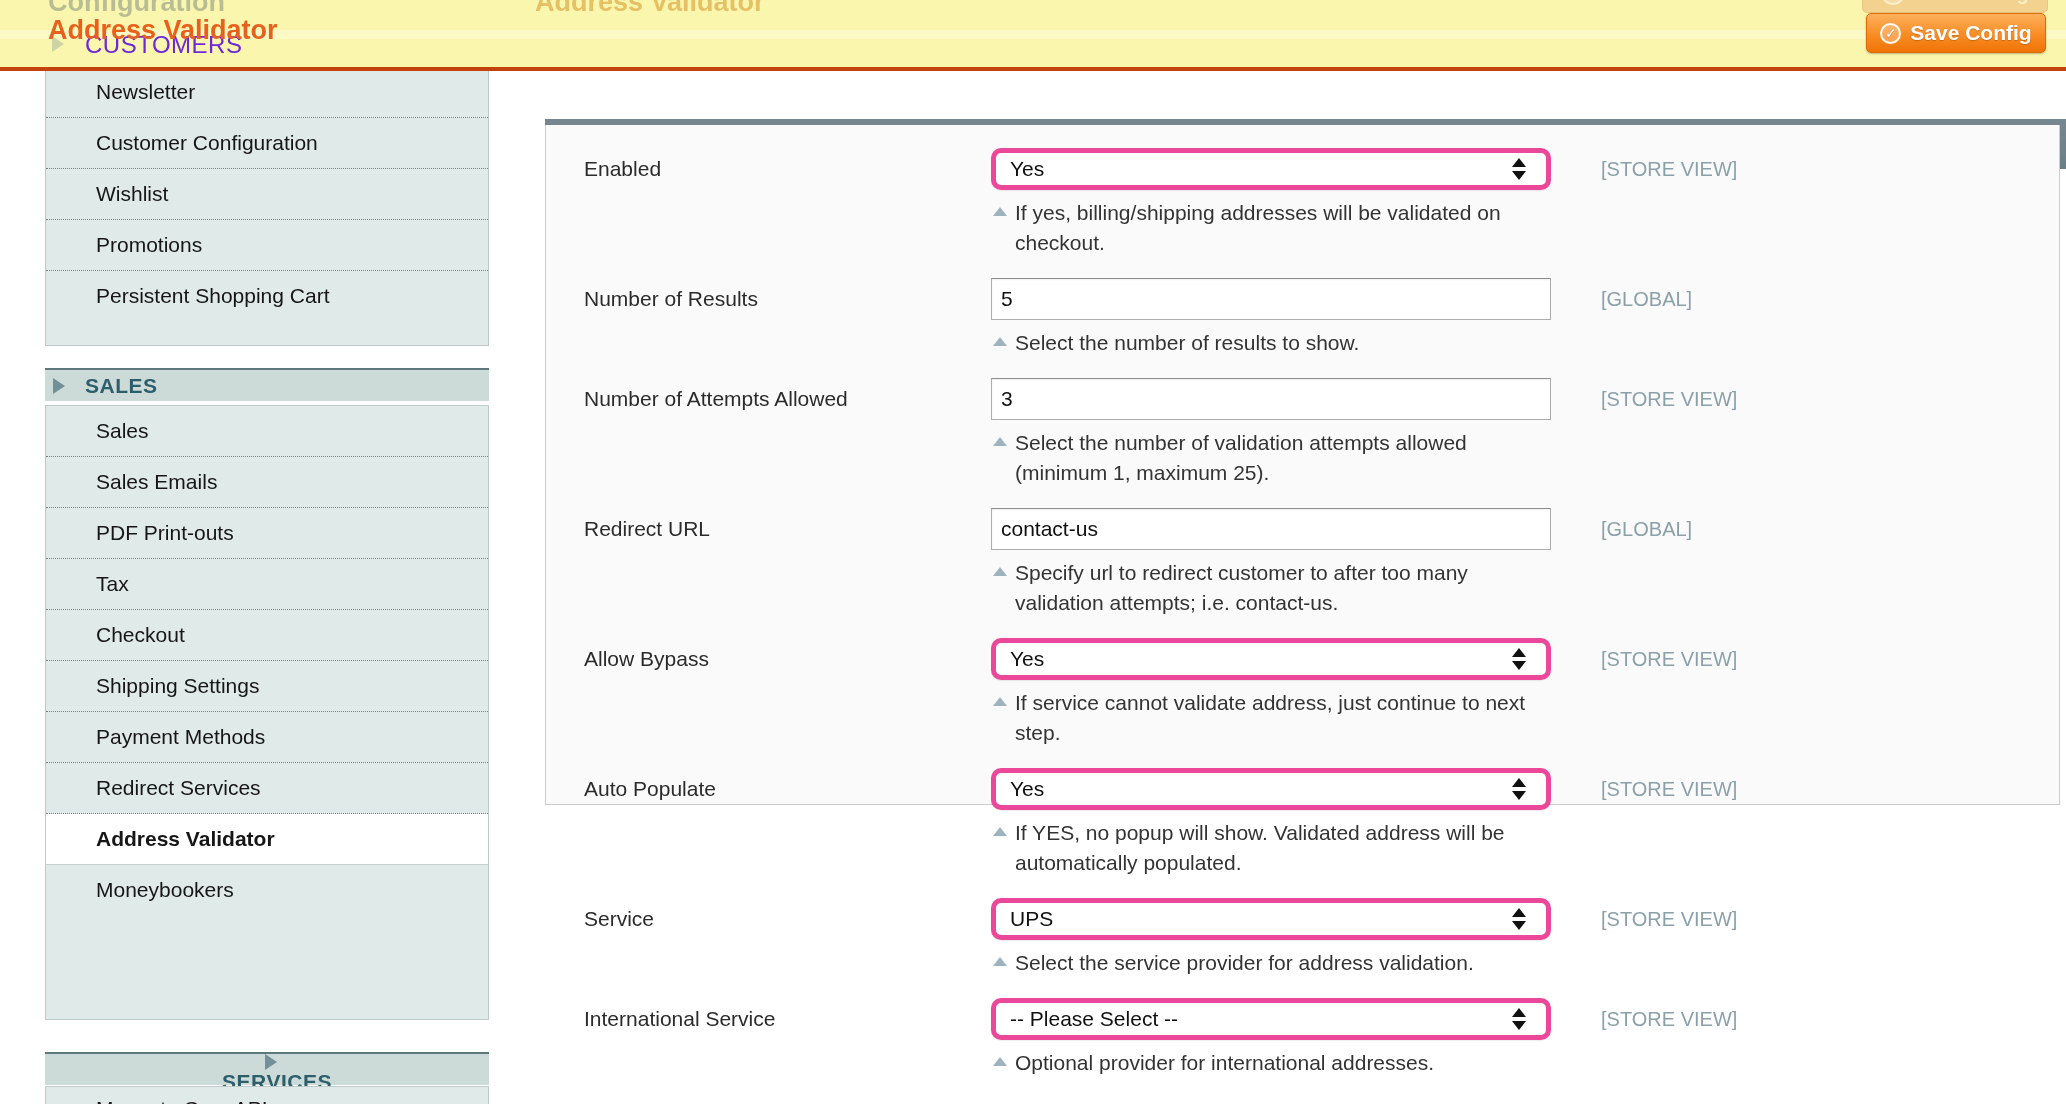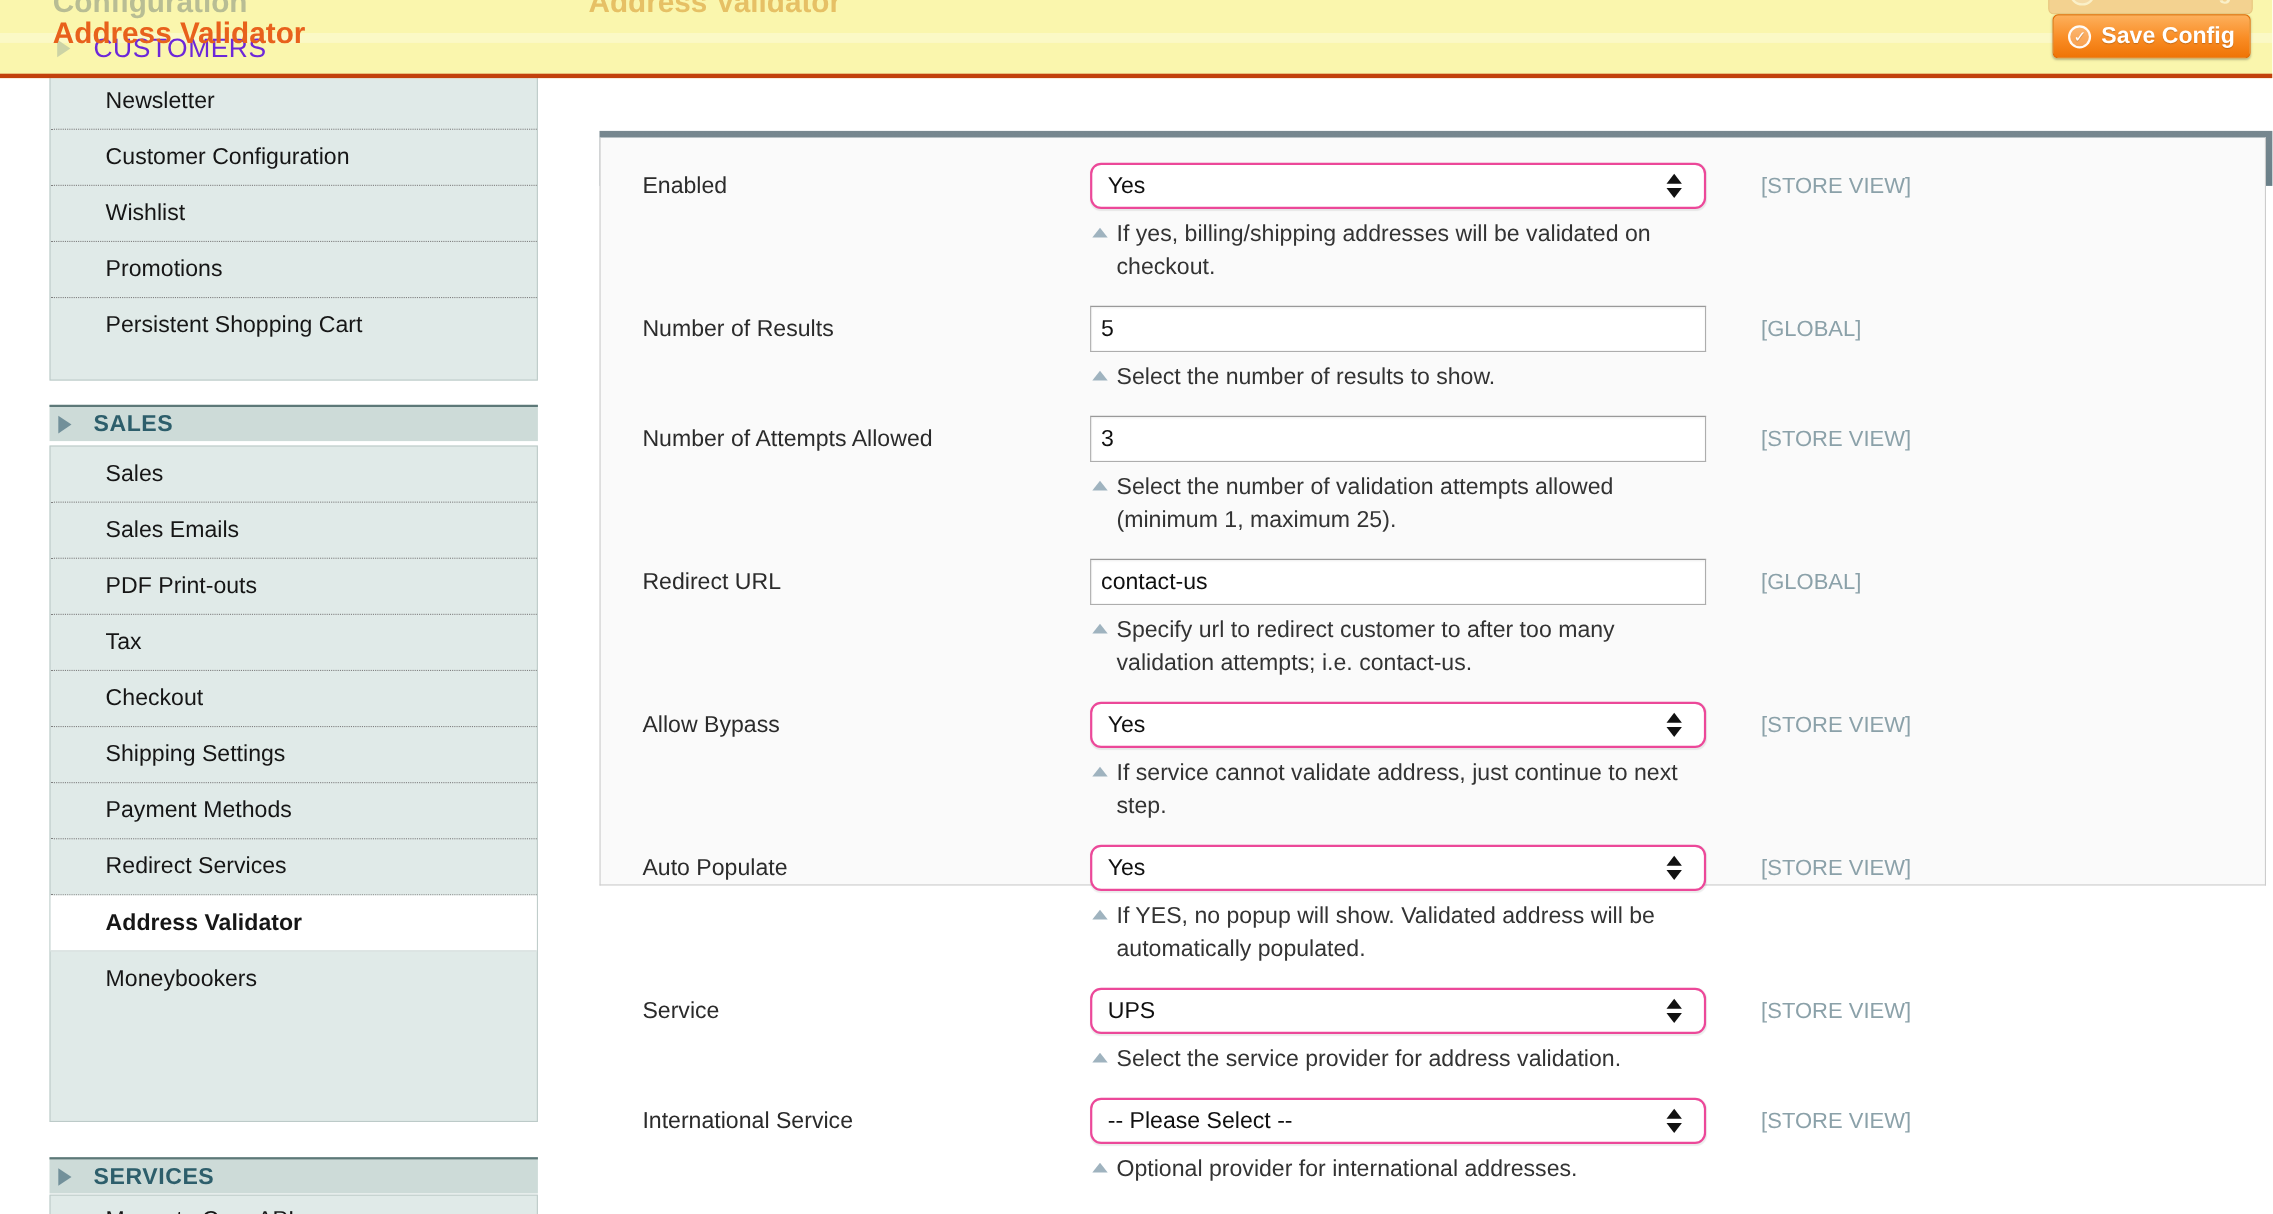--- a/index.html
+++ b/index.html
@@ -59,21 +59,21 @@
   .nav-section{
     position:absolute;left:45px;width:444px;height:33px;background:#cddbd8;
     border-top:2px solid #5d7878;box-sizing:border-box;display:flex;align-items:center;cursor:pointer;
   }
   .nav-section .sec-arrow{
     width:0;height:0;margin-left:8px;
     border-top:8px solid transparent;border-bottom:8px solid transparent;border-left:12px solid #72909a;
   }
   .nav-section .sec-title{margin-left:20px;font-size:21px;font-weight:bold;color:#2d5e6b;letter-spacing:.5px;}
   #nav-sec-sales{top:368px;}
-  #nav-sec-services{top:1052px;}
+  #nav-sec-services{top:1052px;flex-direction:column;}
 
   
   .panel-header{
     position:absolute;left:545px;top:75px;width:1678px;height:50px;
     background:linear-gradient(#77878f,#697f88);box-sizing:border-box;margin-top:44px;
   }
   .panel-header .panel-title{
     position:absolute;left:18px;top:0;line-height:50px;color:#fff;font-size:21px;font-weight:bold;
     text-shadow:0 1px 1px rgba(0,0,0,.35);
   }
@@ -93,21 +93,21 @@
     padding:23px 0 0 38px;
   }
 
   
   .form-row{display:flex;margin-bottom:20px;}
   .f-label{width:407px;font-size:21px;color:#2b2b2b;padding-top:9px;flex-shrink:0;}
   .f-control{width:560px;flex-shrink:0;}
   .f-scope{margin-left:50px;padding-top:10px;color:#8ba1a9;font-size:20px;white-space:nowrap;}
 
   .sel{
-    height:42px;border:2px solid #ec4899;border-radius:10px;background:#fff;
+    height:42px;border:5px solid #ec4899;border-radius:10px;background:#fff;
     display:flex;align-items:center;justify-content:space-between;
     padding:0 14px;font-size:21px;color:#101010;box-sizing:border-box;cursor:pointer;
     box-shadow:0 1px 1px rgba(0,0,0,.08);
   }
   .updown{display:flex;flex-direction:column;align-items:center;margin-right:6px;}
   .tri-up{width:0;height:0;border-left:7px solid transparent;border-right:7px solid transparent;border-bottom:9px solid #111;}
   .tri-down{width:0;height:0;border-left:7px solid transparent;border-right:7px solid transparent;border-top:9px solid #111;margin-top:4px;}
 
   .txt{
     width:100%;height:42px;border:1px solid #adadad;border-top-color:#8e8e8e;background:#fff;

